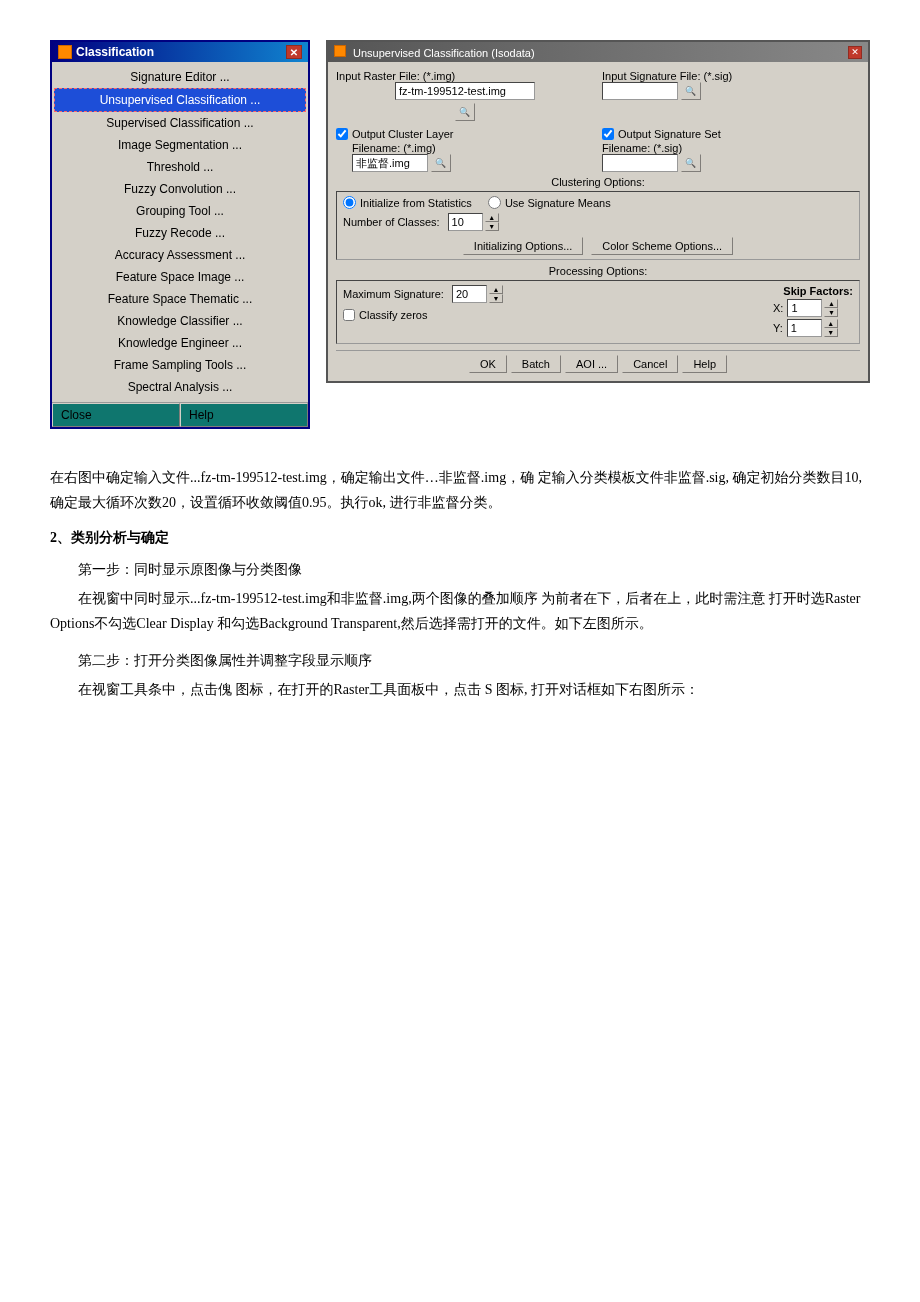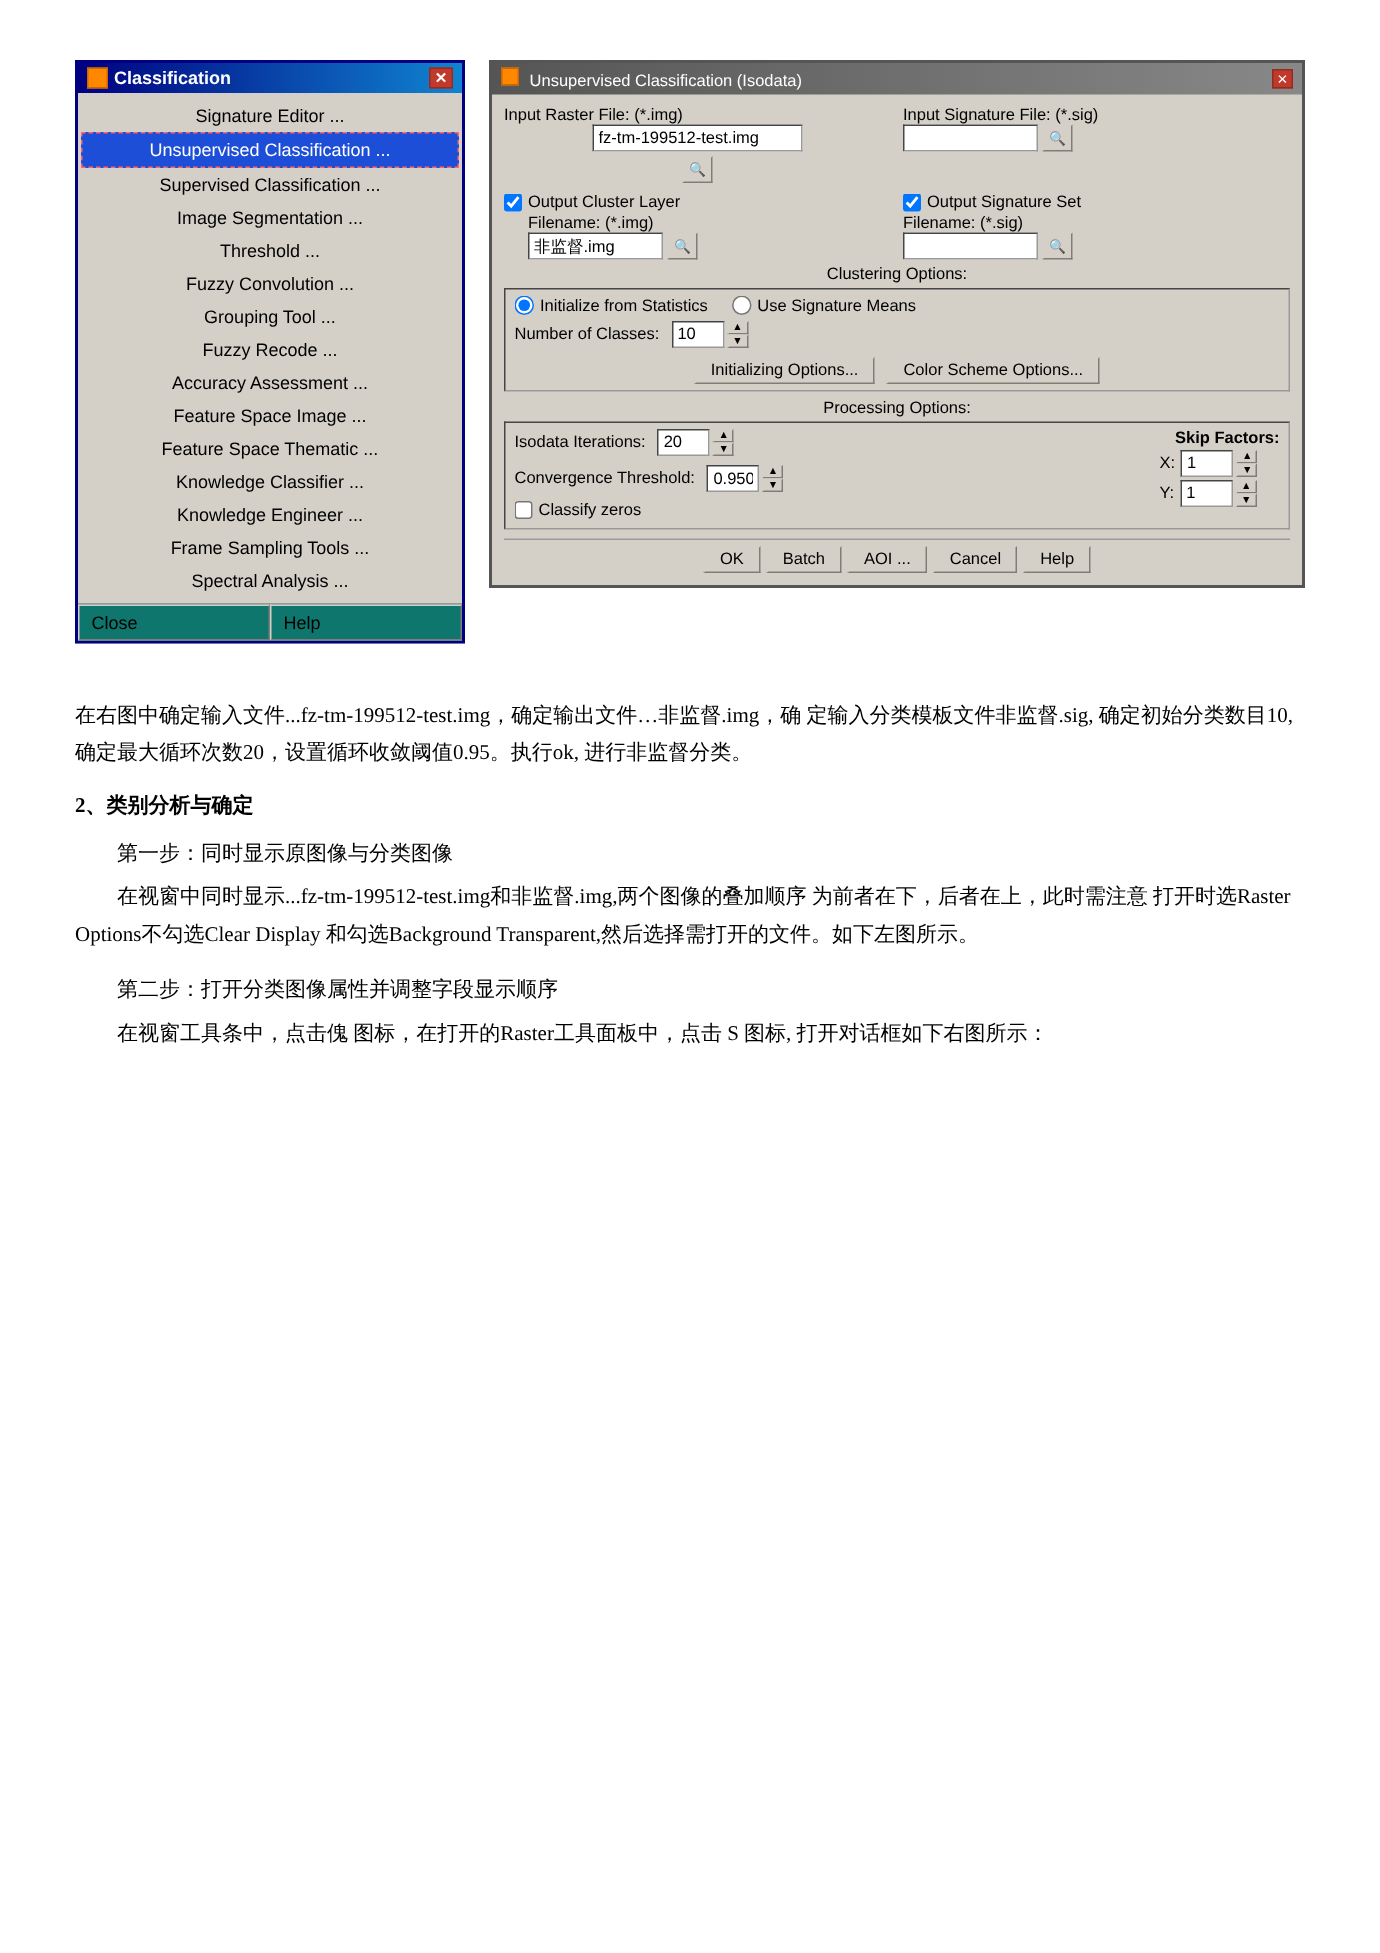--- a/index.html
+++ b/index.html
@@ -149,21 +149,21 @@
       background: white;
       border: 1px inset #999;
       padding: 1px 3px;
       font-size: 11px;
       height: 18px;
     }
     .isodata-input-wide {
       width: 140px;
     }
     .isodata-input-medium {
-      width: 90px;
+      width: 76px;
     }
     .isodata-input-small {
       width: 35px;
     }
     .browse-btn {
       width: 20px;
       height: 18px;
       background: #d4d0c8;
       border: 1px outset #d4d0c8;
       font-size: 9px;
@@ -398,33 +398,23 @@
           <button class="isodata-btn">Initializing Options...</button>
           <button class="isodata-btn">Color Scheme Options...</button>
         </div>
       </div>
 
       <div class="section-label">Processing Options:</div>
       <div class="panel-section">
         <div style="display:flex;gap:8px;">
           <div style="flex:1;">
             <div class="isodata-row">
-              <span>Isodata Iterations:</span>
+              <span>Maximum Signature:</span>
               <div class="spinner-group">
                 <input class="isodata-input isodata-input-small" type="text" value="20" style="">
-                <div class="spinner-arrows">
-                  <div class="spin-btn">▲</div>
-                  <div class="spin-btn">▼</div>
-                </div>
-              </div>
-            </div>
-            <div class="isodata-row">
-              <span>Convergence Threshold:</span>
-              <div class="spinner-group">
-                <input class="isodata-input isodata-input-small" type="text" value="0.950" style="">
                 <div class="spinner-arrows">
                   <div class="spin-btn">▲</div>
                   <div class="spin-btn">▼</div>
                 </div>
               </div>
             </div>
             <div class="checkbox-row">
               <input type="checkbox" class="checkbox-input" style="">
               <span>Classify zeros</span>
             </div>

